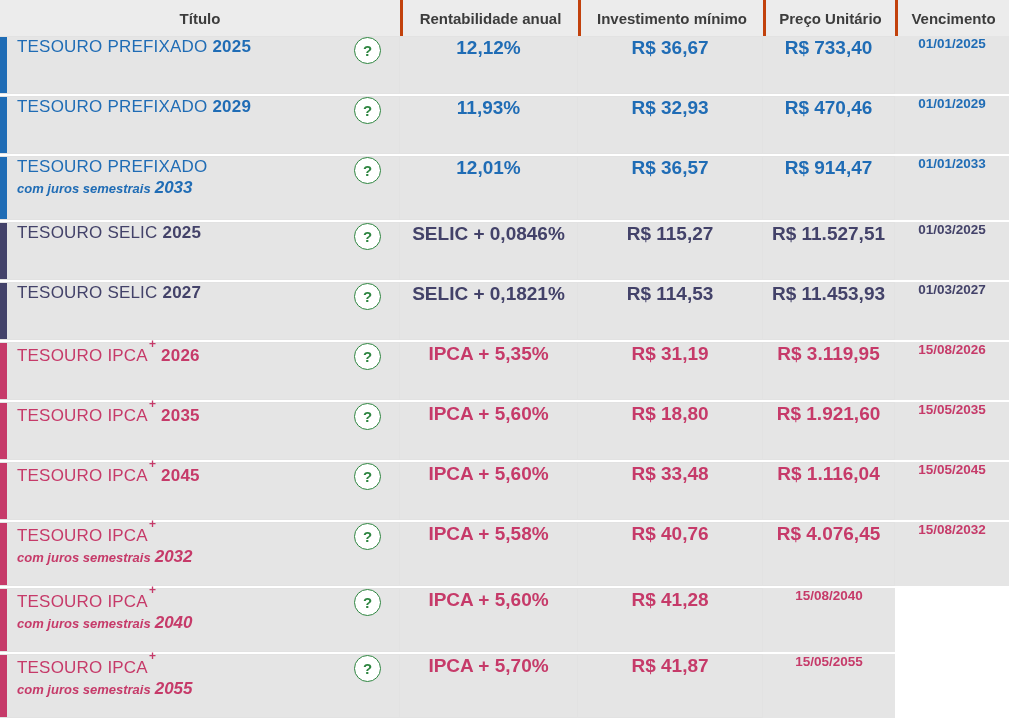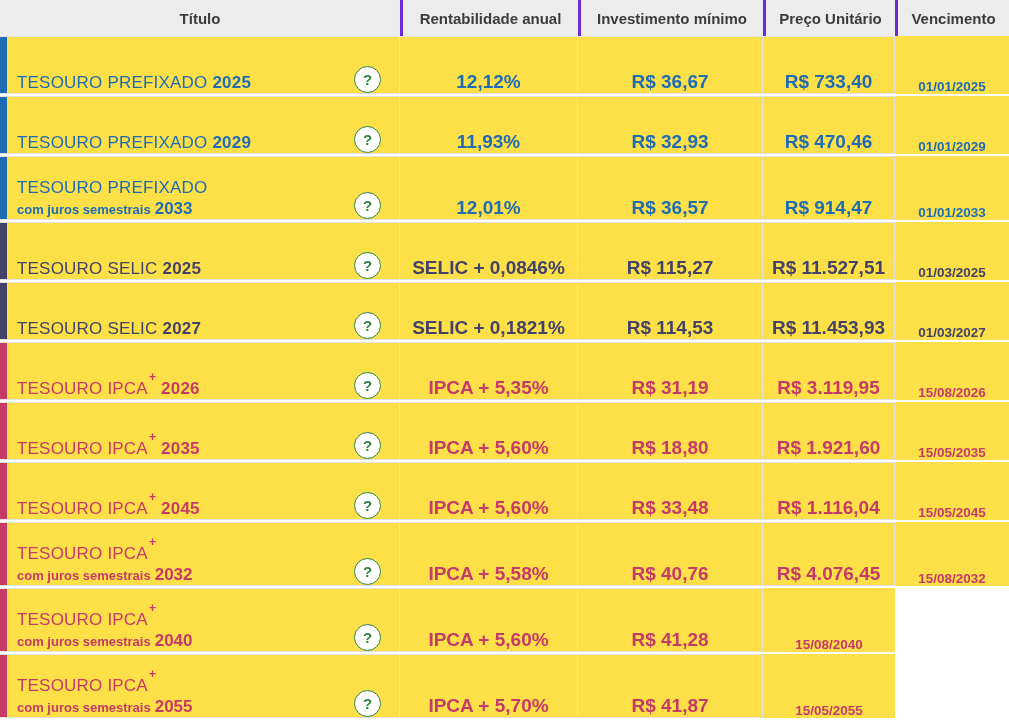--- a/index.html
+++ b/index.html
@@ -21,43 +21,43 @@
   }
   .header-cell {
     background: var(--header-bg);
     color: var(--header-text);
     font-size: 15px;
     font-weight: bold;
     display: flex;
     align-items: center;
     justify-content: center;
   }
-  .header-cell + .header-cell { border-left: 3px solid #6d28d9; }
+  .header-cell + .header-cell { border-left: 3px solid #c2410c; }
 
   
   .row {
     display: grid;
     grid-template-columns: 400px 178px 185px 132px 114px;
     height: 58px;
     margin-bottom: 2px;
     cursor: pointer;
   }
   .row.two-line { height: 64px; }
 
   .theme-prefixado { --c: var(--prefixado); }
   .theme-selic     { --c: var(--selic); }
   .theme-ipca      { --c: var(--ipca); }
 
   .cell {
-    background: #fde047;
+    background: #e5e5e5;
     border-top: 1px solid var(--border);
     border-bottom: 1px solid var(--border);
     border-right: 1px solid var(--border);
     display: flex;
-    align-items: flex-end;
+    align-items: flex-start;
     justify-content: center;
   }
   .cell.maturity-cell {
     border: none;
   }
 
   .title-cell {
     justify-content: flex-start;
     position: relative;
     padding-left: 17px;
@@ -74,21 +74,21 @@
   .tmain { font-weight: normal; }
   .tsup {
     font-size: 12px;
     font-weight: bold;
     position: relative;
     top: -6px;
     margin-left: 1px;
   }
   .year { font-weight: bold; font-size: 17px; }
   .year-line1 { margin-left: 5px; }
-  .title-line2 { font-size: 13px; font-weight: bold; margin-top: 1px; white-space: nowrap; }
+  .title-line2 { font-size: 13px; font-weight: bold; margin-top: 1px; white-space: nowrap; font-style: italic; }
   .year-line2 { margin-left: 4px; }
 
   .help {
     width: 27px;
     height: 27px;
     min-width: 27px;
     border: 1.6px solid var(--help);
     border-radius: 50%;
     color: var(--help);
     font-size: 15px;

